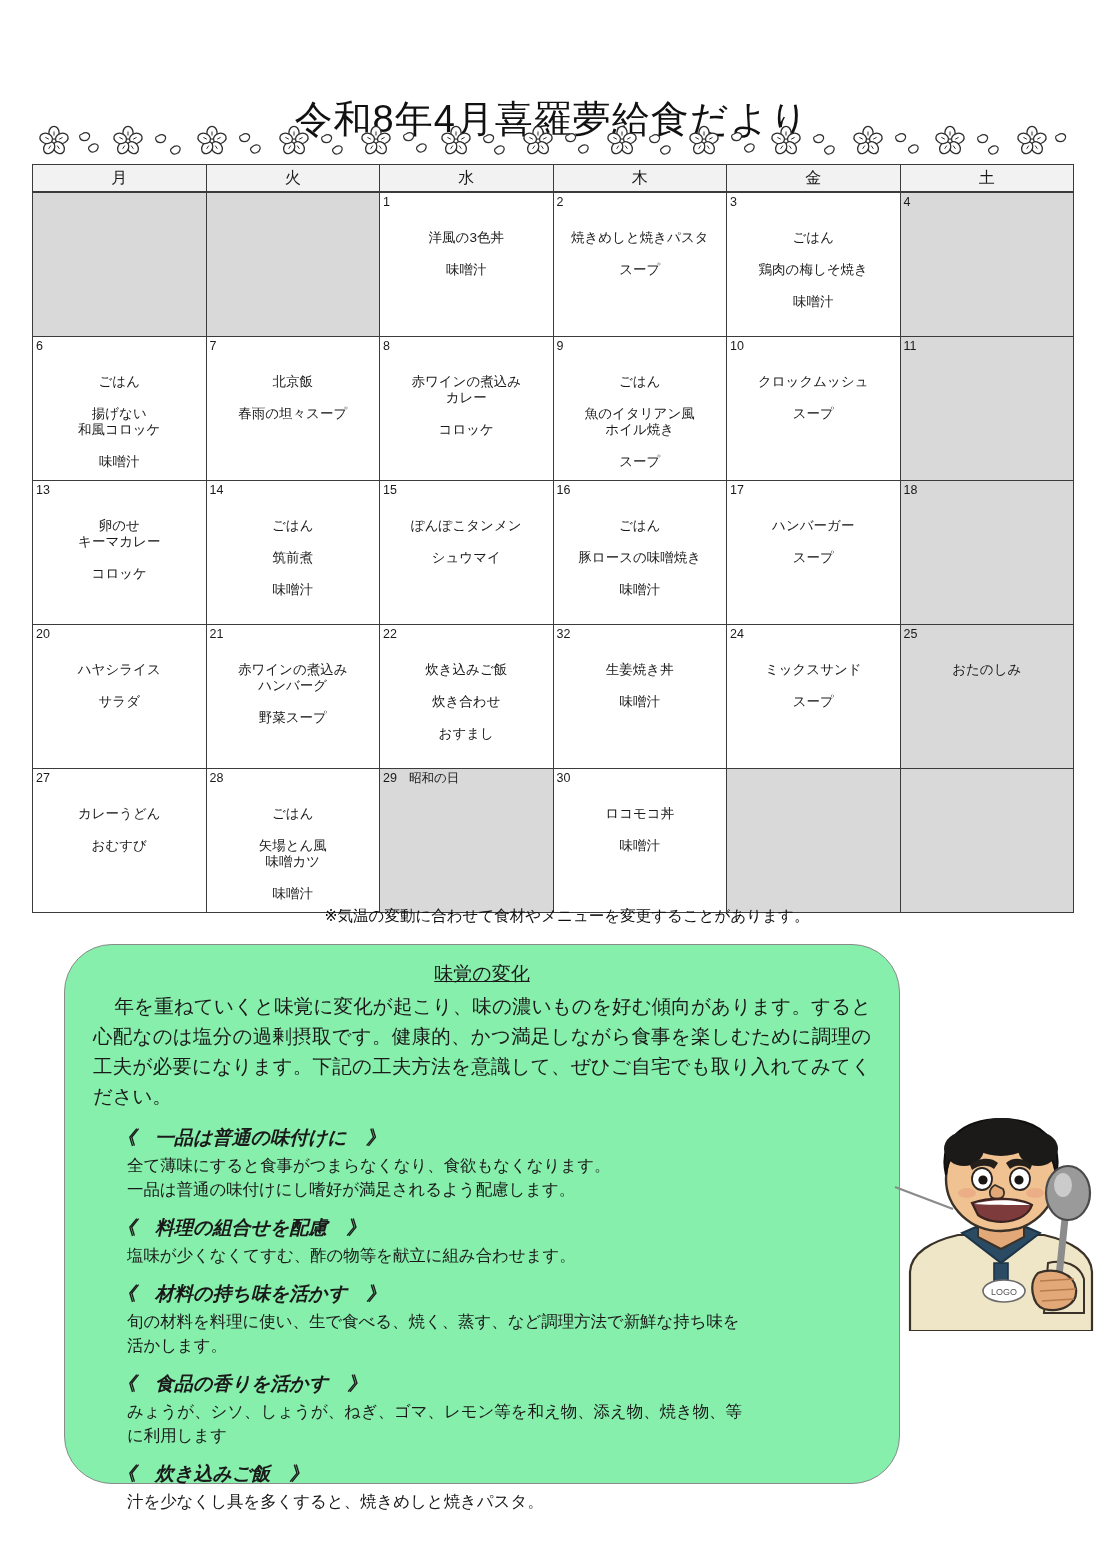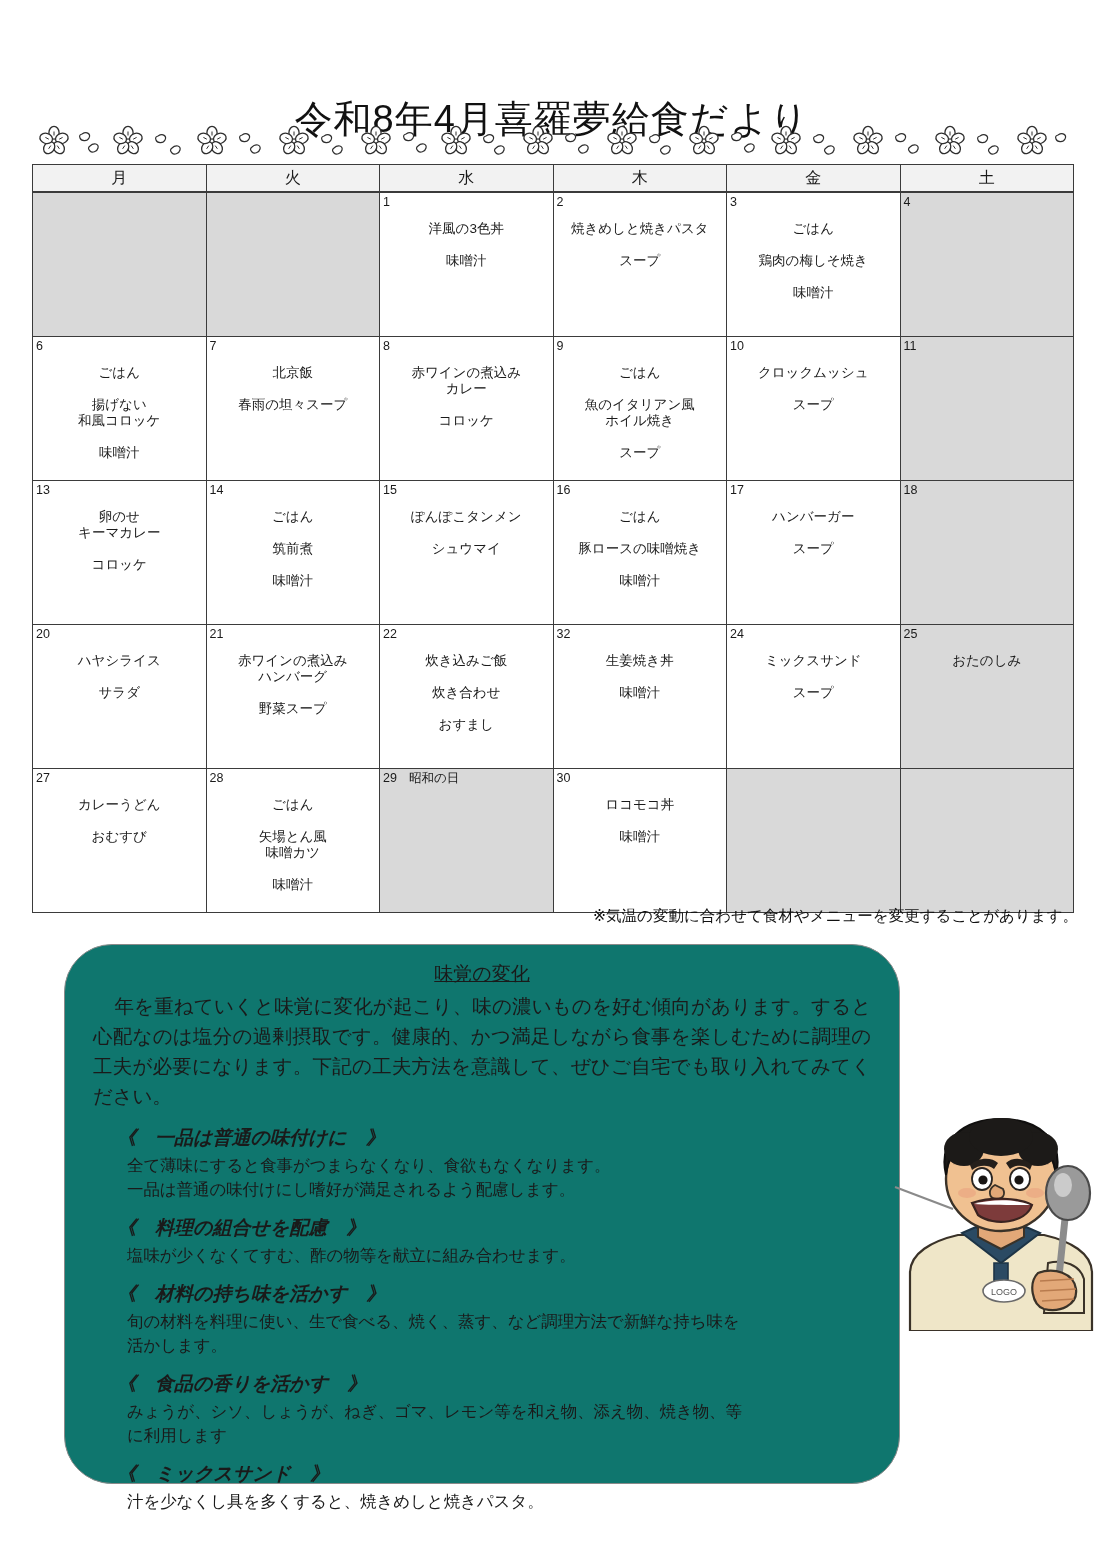--- a/index.html
+++ b/index.html
@@ -65,49 +65,49 @@
   .daynum {
     font-size:12.5px;
     line-height:14px;
     color:#1a1a1a;
     display:block;
     text-align:left;
     white-space:nowrap;
   }
   .daynum .holiday { margin-left:12px; }
   .menu {
-    margin-top:12px;
+    margin-top:21px;
     text-align:center;
     font-size:13.5px;
     line-height:16px;
   }
   .menu .item {
     margin:0 0 16px 0;
     white-space:pre-line;
   }
   .menu .item:last-child { margin-bottom:0; }
 
   .cal-note {
     position:absolute;
-    left:40px; top:906px;
+    left:48px; top:906px;
     width:1042px;
-    text-align:right;
+    text-align:center;
     font-size:15.5px;
     color:#111;
     padding-right:4px;
   }
 
   
   .article {
     position:absolute;
     left:64px; top:944px;
     width:836px; height:540px;
     border:1.6px solid #8a8a8a;
     border-radius:48px;
-    background:#0f766e;
+    background:#86efac;
     padding:14px 28px 6px 28px;
   }
   .article-title {
     text-align:center;
     font-size:19px;
     text-decoration:underline;
     margin:2px 0 4px 0;
     line-height:26px;
   }
   .article-body {
@@ -456,21 +456,21 @@
         <div class="tip-head">《　材料の持ち味を活かす　》</div>
         <div class="tip-line">旬の材料を料理に使い、生で食べる、焼く、蒸す、など調理方法で新鮮な持ち味を</div>
         <div class="tip-line">活かします。</div>
       </div>
       <div class="tip">
         <div class="tip-head">《　食品の香りを活かす　》</div>
         <div class="tip-line">みょうが、シソ、しょうが、ねぎ、ゴマ、レモン等を和え物、添え物、焼き物、等</div>
         <div class="tip-line">に利用します</div>
       </div>
       <div class="tip">
-        <div class="tip-head">《　ミックスサンド　》</div>
+        <div class="tip-head">《　炊き込みご飯　》</div>
         <div class="tip-line">汁を少なくし具を多くすると、焼きめしと焼きパスタ。</div>
       </div>
     </div>
 </div>
 
 <svg class="tail" viewBox="0 0 66 30">
   <line x1="2" y1="4" x2="60" y2="26" stroke="#8a8a8a" stroke-width="2.2"></line>
 </svg>
 
 <svg class="chef" viewBox="0 0 206 218">

